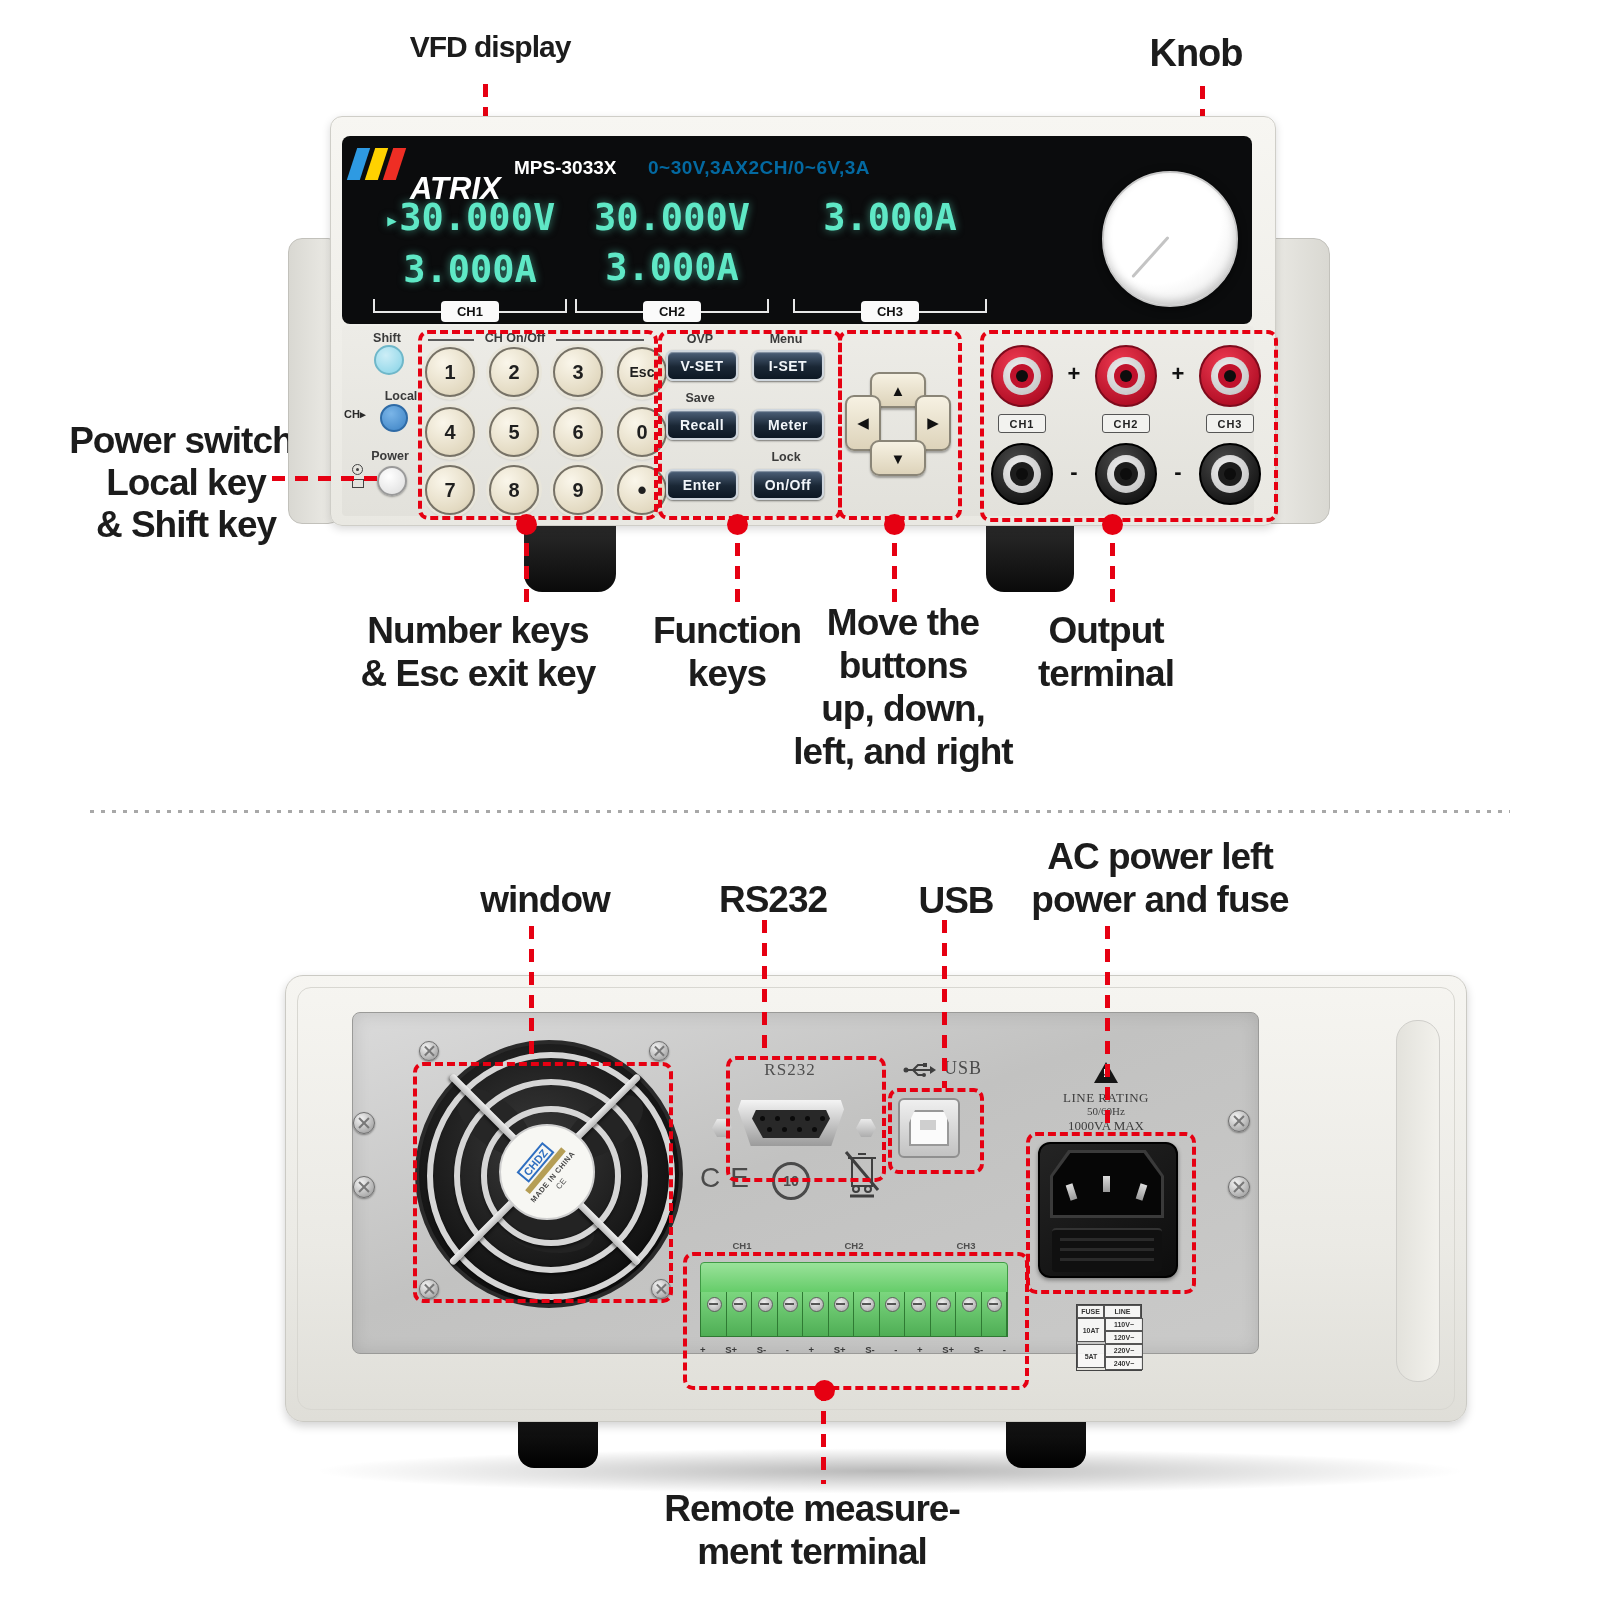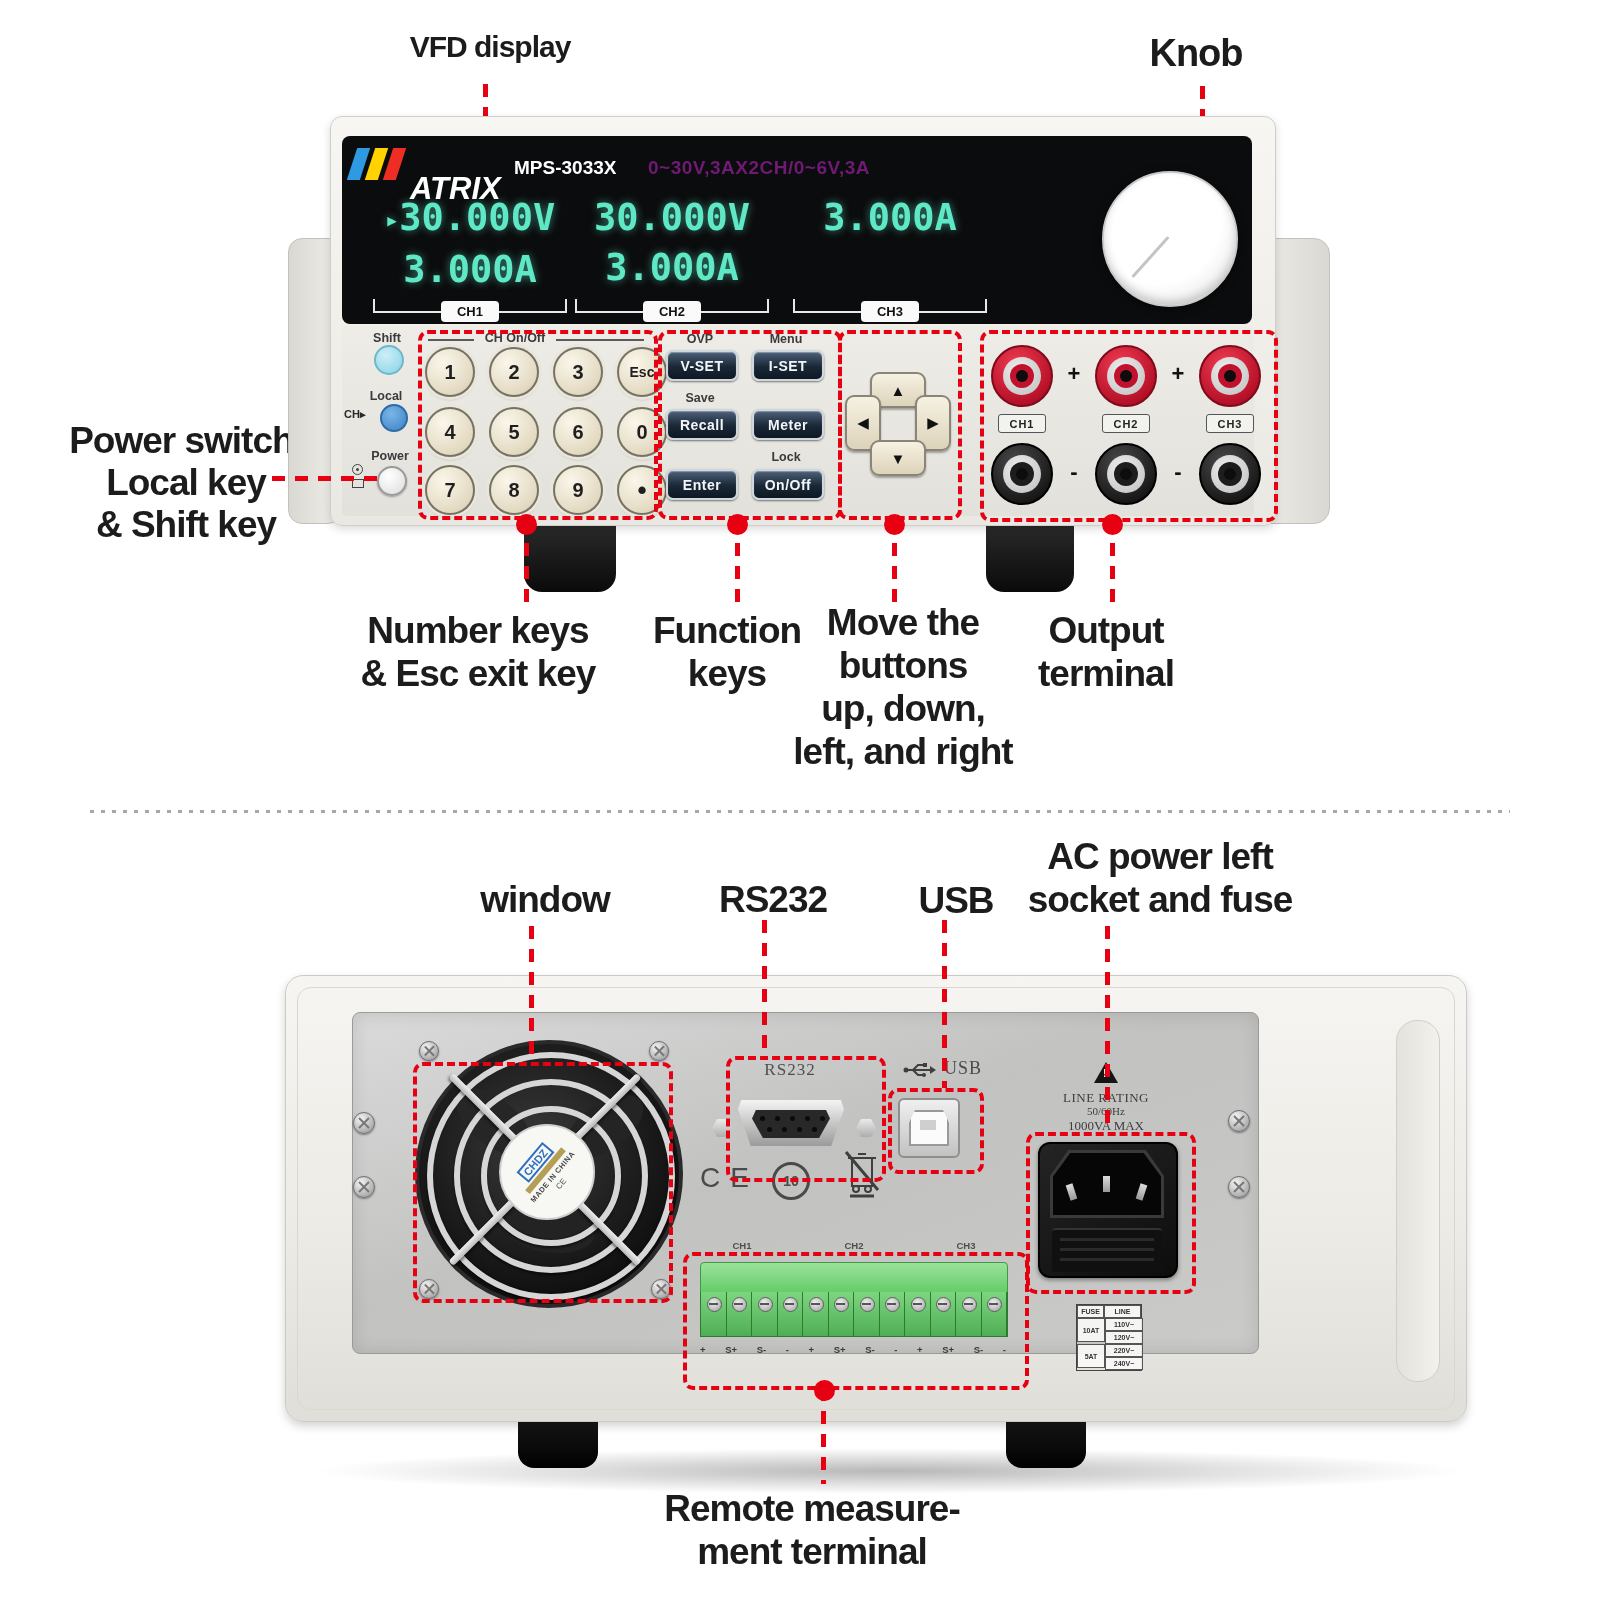--- a/index.html
+++ b/index.html
@@ -89,21 +89,21 @@
 
   <div class="abs" style="left:342px;top:136px;width:910px;height:188px;background:#0b0c0d;border-radius:8px;z-index:3;"></div>
 
   <div class="abs" style="left:352px;top:148px;z-index:4;display:flex;gap:5px;">
     <span style="display:inline-block;width:13px;height:32px;background:#2E9AE2;transform:skewX(-18deg);"></span>
     <span style="display:inline-block;width:13px;height:32px;background:#FFD200;transform:skewX(-18deg);"></span>
     <span style="display:inline-block;width:13px;height:32px;background:#EE2E24;transform:skewX(-18deg);"></span>
   </div>
   <div class="abs" style="left:410px;top:143px;z-index:4;font-size:31px;font-weight:900;font-style:italic;color:#fff;letter-spacing:0;margin-top:28px;">ATRIX</div>
   <div class="abs" style="left:514px;top:157px;z-index:4;font-size:19px;font-weight:bold;color:#fff;">MPS-3033X</div>
-  <div class="abs" style="left:648px;top:157px;z-index:4;font-size:19px;font-weight:bold;color:#701a75;letter-spacing:.5px;">0~30V,3AX2CH/0~6V,3A</div>
+  <div class="abs" style="left:648px;top:157px;z-index:4;font-size:19px;font-weight:bold;color:#0369a1;letter-spacing:.5px;">0~30V,3AX2CH/0~6V,3A</div>
 
   <div class="abs vfd" style="left:360px;top:193px;width:220px;z-index:4;text-align:center;font-size:37px;line-height:50px;">
     <div><span style="font-size:24px;vertical-align:middle;">▸</span><span>30.000V</span></div>
     <div>3.000A</div>
   </div>
 
   <div class="abs vfd" style="left:562px;top:193px;width:220px;z-index:4;text-align:center;font-size:37px;line-height:50px;">
     <div>30.000V</div>
     <div>3.000A</div>
   </div>
@@ -120,21 +120,21 @@
   <div class="chpill" style="left:890px;top:301px;">CH3</div>
 
   <div class="abs" style="left:1102px;top:171px;width:132px;height:132px;border-radius:50%;z-index:4;background:radial-gradient(circle at 40% 35%,#ffffff 55%,#ececec 80%,#d8d8d8);border:2px solid #c9c9c9;box-shadow:inset 0 -4px 8px rgba(0,0,0,.18),0 2px 8px rgba(0,0,0,.55);">
     <div style="position:absolute;left:63px;top:64px;width:3px;height:54px;background:#c4c4c4;border-radius:2px;transform-origin:top center;transform:rotate(42deg);"></div>
   </div>
 
   <div class="abs" style="left:342px;top:326px;width:912px;height:190px;background:linear-gradient(#edece7,#e2e1db);border-radius:4px;z-index:3;"></div>
 
   <div class="slab" style="left:387px;top:331px;z-index:4;">Shift</div>
   <div class="abs" style="left:374px;top:345px;width:26px;height:26px;border-radius:50%;z-index:4;background:radial-gradient(circle at 38% 32%,#cdeef7,#86d3e6);border:2px solid #6fb7c9;"></div>
-  <div class="slab" style="left:386px;top:389px;z-index:4;">Local</div>
+  <div class="slab" style="left:401px;top:389px;z-index:4;">Local</div>
   <div class="abs" style="left:344px;top:408px;z-index:4;font-size:11px;font-weight:bold;color:#2a2a2a;">CH▸</div>
   <div class="abs" style="left:380px;top:404px;width:24px;height:24px;border-radius:50%;z-index:4;background:radial-gradient(circle at 38% 32%,#7ab5e8,#3c82c4);border:2px solid #2f6ba6;"></div>
   <div class="slab" style="left:390px;top:449px;z-index:4;">Power</div>
   <div class="abs" style="left:352px;top:464px;width:9px;height:9px;border:1.5px solid #444;border-radius:50%;z-index:4;">
     <div style="position:absolute;left:2.5px;top:2.5px;width:3px;height:3px;background:#444;border-radius:50%;"></div>
   </div>
   <div class="abs" style="left:352px;top:479px;width:10px;height:7px;border:1.5px solid #444;z-index:4;"></div>
   <div class="abs" style="left:377px;top:466px;width:26px;height:26px;border-radius:50%;z-index:4;background:radial-gradient(circle at 38% 32%,#ffffff,#dcdcdc);border:2px solid #9a9a9a;box-shadow:0 1px 2px rgba(0,0,0,.35);"></div>
 
   <div class="abs" style="left:428px;top:339px;width:46px;height:2px;background:#5a5a5a;z-index:4;"></div>
@@ -243,21 +243,21 @@
   <div class="callout" style="left:903px;top:731px;">left, and right</div>
   <div class="callout" style="left:1106px;top:610px;">Output</div>
   <div class="callout" style="left:1106px;top:653px;">terminal</div>
 
   <div class="abs" style="left:90px;top:810px;width:1420px;height:3px;background-image:repeating-linear-gradient(to right,#a8a8a8 0 4px,transparent 4px 11px);"></div>
 
   <div class="callout" style="left:545px;top:879px;">window</div>
   <div class="callout" style="left:773px;top:879px;">RS232</div>
   <div class="callout" style="left:956px;top:880px;">USB</div>
   <div class="callout" style="left:1160px;top:836px;">AC power left</div>
-  <div class="callout" style="left:1160px;top:879px;">socket and fuse</div>
+  <div class="callout" style="left:1160px;top:879px;">power and fuse</div>
 
   <div class="vdash" style="left:529px;top:926px;height:138px;z-index:6;"></div>
   <div class="vdash" style="left:762px;top:920px;height:136px;z-index:6;"></div>
   <div class="vdash" style="left:942px;top:920px;height:168px;z-index:6;"></div>
   <div class="vdash" style="left:1105px;top:926px;height:206px;z-index:6;"></div>
 
   <div class="abs" style="left:310px;top:1448px;width:1160px;height:46px;background:radial-gradient(ellipse at center,rgba(0,0,0,.28),rgba(0,0,0,0) 70%);"></div>
   <div class="abs" style="left:518px;top:1396px;width:80px;height:72px;background:linear-gradient(180deg,#222,#000);border-radius:6px 6px 16px 16px;z-index:1;"></div>
   <div class="abs" style="left:1006px;top:1396px;width:80px;height:72px;background:linear-gradient(180deg,#222,#000);border-radius:6px 6px 16px 16px;z-index:1;"></div>
 

